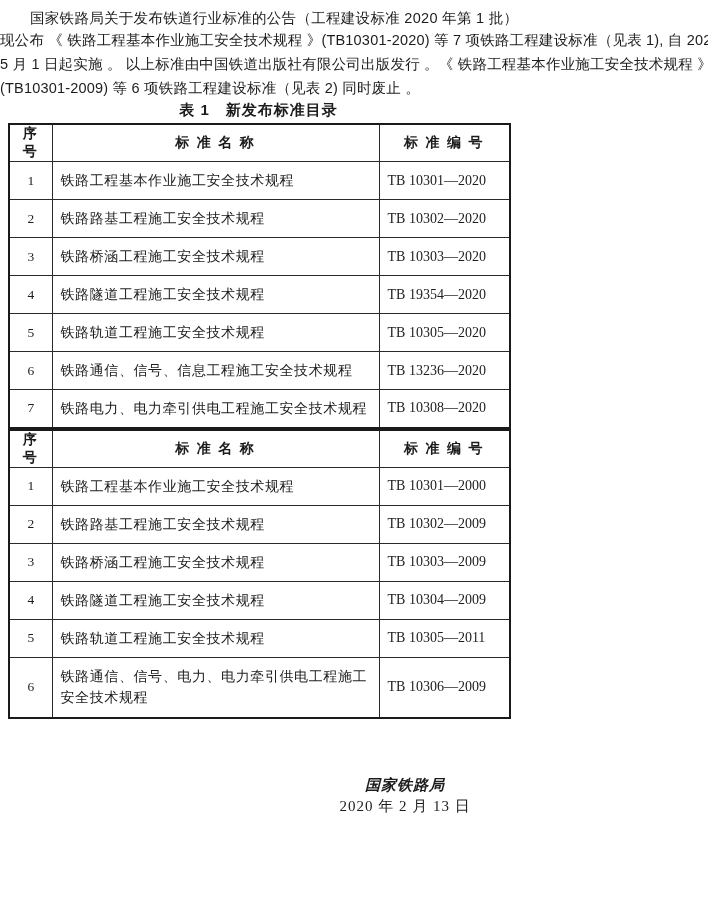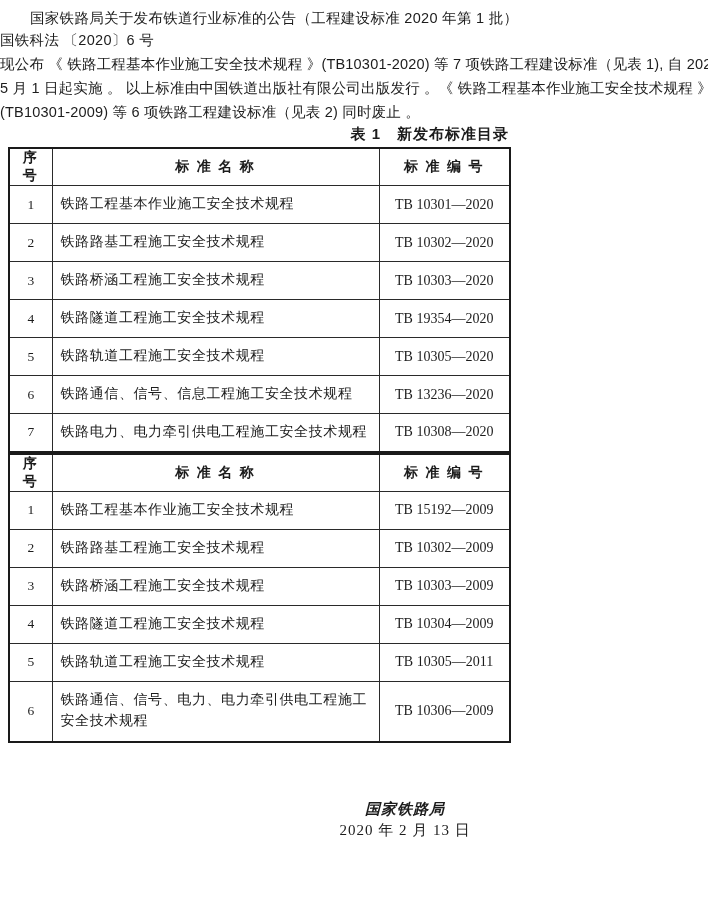--- a/index.html
+++ b/index.html
@@ -28,21 +28,21 @@
   }
   .para-line{
     font-size:14.5px;
     line-height:24px;
     letter-spacing:0.2px;
     white-space:nowrap;
   }
   .table-title{
     width:501px;
     margin-left:8px;
-    text-align:right;
+    text-align:center;
     font-weight:bold;
     font-size:15px;
     line-height:20px;
     margin-bottom:3px;
     letter-spacing:1px;
   }
   .table-title.second{margin-top:26px;}
   table.std-table{
     border-collapse:collapse;
     margin-left:8px;
@@ -67,27 +67,27 @@
     letter-spacing:2px;
     text-align:center;
   }
   td{height:38px;}
   td.cell-no{
     text-align:center;
     font-family:"Liberation Serif", serif;
     font-size:13.5px;
   }
   td.cell-name{
-    font-family:Liberation Mono, monospace;
+    font-family:Liberation Serif, serif;
     font-size:14px;
     letter-spacing:0.6px;
     line-height:21px;
   }
   td.cell-code{
-    text-align:center;
+    text-align:left;
     font-family:"Liberation Serif", serif;
     font-size:14px;
     white-space:nowrap;
   }
   tr.tall td{height:61px;}
   .footer{
     margin-top:56px;
     margin-left:110px;
     width:590px;
     text-align:center;
@@ -106,21 +106,20 @@
     line-height:22px;
     letter-spacing:1px;
   }
 </style>
 </head>
 <body>
 
 <div class="page">
 
   <div class="doc-title">国家铁路局关于发布铁道行业标准的公告（工程建设标准 2020 年第 1 批）</div>
-  <div class="doc-number">国铁科法 〔2020〕6 号</div>
 
   <div>
     <div class="para-line">现公布 《 铁路工程基本作业施工安全技术规程 》(TB10301-2020) 等 7 项铁路工程建设标准（见表 1), 自 2020 年</div>
     <div class="para-line">5 月 1 日起实施 。  以上标准由中国铁道出版社有限公司出版发行 。《 铁路工程基本作业施工安全技术规程 》</div>
     <div class="para-line">(TB10301-2009) 等 6 项铁路工程建设标准（见表 2) 同时废止 。</div>
   </div>
 
   <div class="table-title">表 1　新发布标准目录</div>
 
   <table class="std-table">
@@ -186,21 +185,21 @@
       <tr>
         <th>序 号</th>
         <th>标 准 名 称</th>
         <th>标 准 编 号</th>
       </tr>
     </thead>
     <tbody>
       <tr>
         <td class="cell-no">1</td>
         <td class="cell-name">铁路工程基本作业施工安全技术规程</td>
-        <td class="cell-code">TB 15192—2009</td>
+        <td class="cell-code">TB 10301—2000</td>
       </tr>
       <tr>
         <td class="cell-no">2</td>
         <td class="cell-name">铁路路基工程施工安全技术规程</td>
         <td class="cell-code">TB 10302—2009</td>
       </tr>
       <tr>
         <td class="cell-no">3</td>
         <td class="cell-name">铁路桥涵工程施工安全技术规程</td>
         <td class="cell-code">TB 10303—2009</td>

